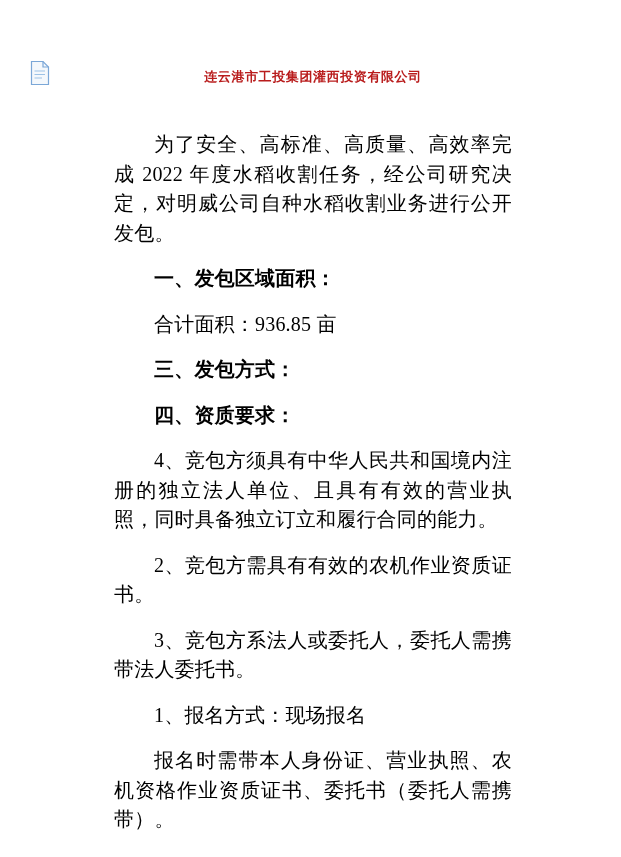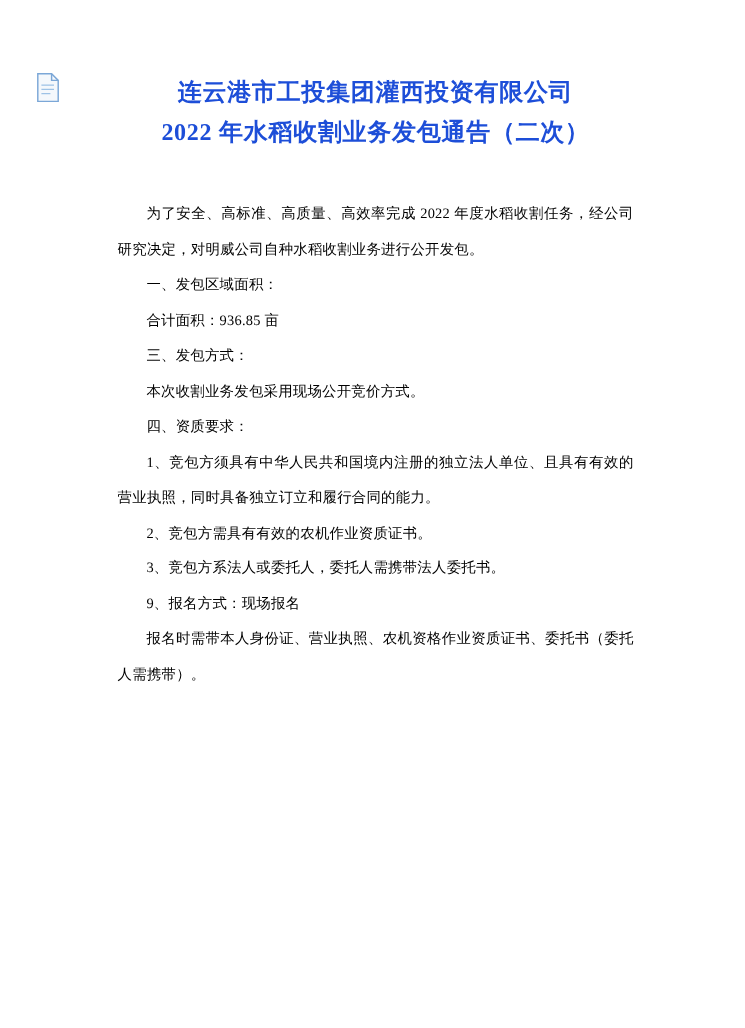--- a/index.html
+++ b/index.html
@@ -39,40 +39,40 @@
     width: 430px;
   }
 
   .title-block {
     text-align: center;
     margin-bottom: 36px;
   }
   .title-line {
     font-family: "Liberation Serif", "DejaVu Serif", serif;
     font-weight: bold;
-    font-size: 20px;
+    font-size: 13px;
     line-height: 34px;
     letter-spacing: 0.6px;
-    color: #1d4ed8;
+    color: #b91c1c;
     white-space: nowrap;
   }
 
   p.para {
-    font-size: 12px;
+    font-size: 20px;
     line-height: 29.5px;
-    margin: 0;
+    margin: 16px;
     text-align: justify;
     text-justify: inter-ideograph;
     letter-spacing: 0.2px;
   }
   p.indent {
     text-indent: 2em;
   }
   p.bold {
-    font-weight: normal;
+    font-weight: bold;
     text-indent: 2em;
   }
   p.sub-indent {
     text-indent: 2em;
   }
 </style>
 </head>
 <body>
 
 <div class="page">
@@ -84,32 +84,30 @@
       <path d="M4.5 11 H15" stroke="#9dc2e6" stroke-width="1"></path>
       <path d="M4.5 14.5 H15" stroke="#9dc2e6" stroke-width="1"></path>
       <path d="M4.5 18 H12" stroke="#9dc2e6" stroke-width="1"></path>
     </svg>
   </div>
 
   <div class="content">
 
     <div class="title-block">
       <div class="title-line">连云港市工投集团灌西投资有限公司</div>
-      <div class="title-line">2022 年水稻收割业务发包通告（二次）</div>
     </div>
 
     <div class="body">
       <p class="para indent">为了安全、高标准、高质量、高效率完成 2022 年度水稻收割任务，经公司研究决定，对明威公司自种水稻收割业务进行公开发包。</p>
       <p class="para bold">一、发包区域面积：</p>
       <p class="para sub-indent">合计面积：936.85 亩</p>
       <p class="para bold">三、发包方式：</p>
-      <p class="para sub-indent">本次收割业务发包采用现场公开竞价方式。</p>
       <p class="para bold">四、资质要求：</p>
-      <p class="para sub-indent">1、竞包方须具有中华人民共和国境内注册的独立法人单位、且具有有效的营业执照，同时具备独立订立和履行合同的能力。</p>
+      <p class="para sub-indent">4、竞包方须具有中华人民共和国境内注册的独立法人单位、且具有有效的营业执照，同时具备独立订立和履行合同的能力。</p>
       <p class="para sub-indent">2、竞包方需具有有效的农机作业资质证书。</p>
       <p class="para sub-indent">3、竞包方系法人或委托人，委托人需携带法人委托书。</p>
-      <p class="para sub-indent">9、报名方式：现场报名</p>
+      <p class="para sub-indent">1、报名方式：现场报名</p>
       <p class="para sub-indent">报名时需带本人身份证、营业执照、农机资格作业资质证书、委托书（委托人需携带）。</p>
 
     </div>
 
   </div>
 </div>
 
 </body></html>

